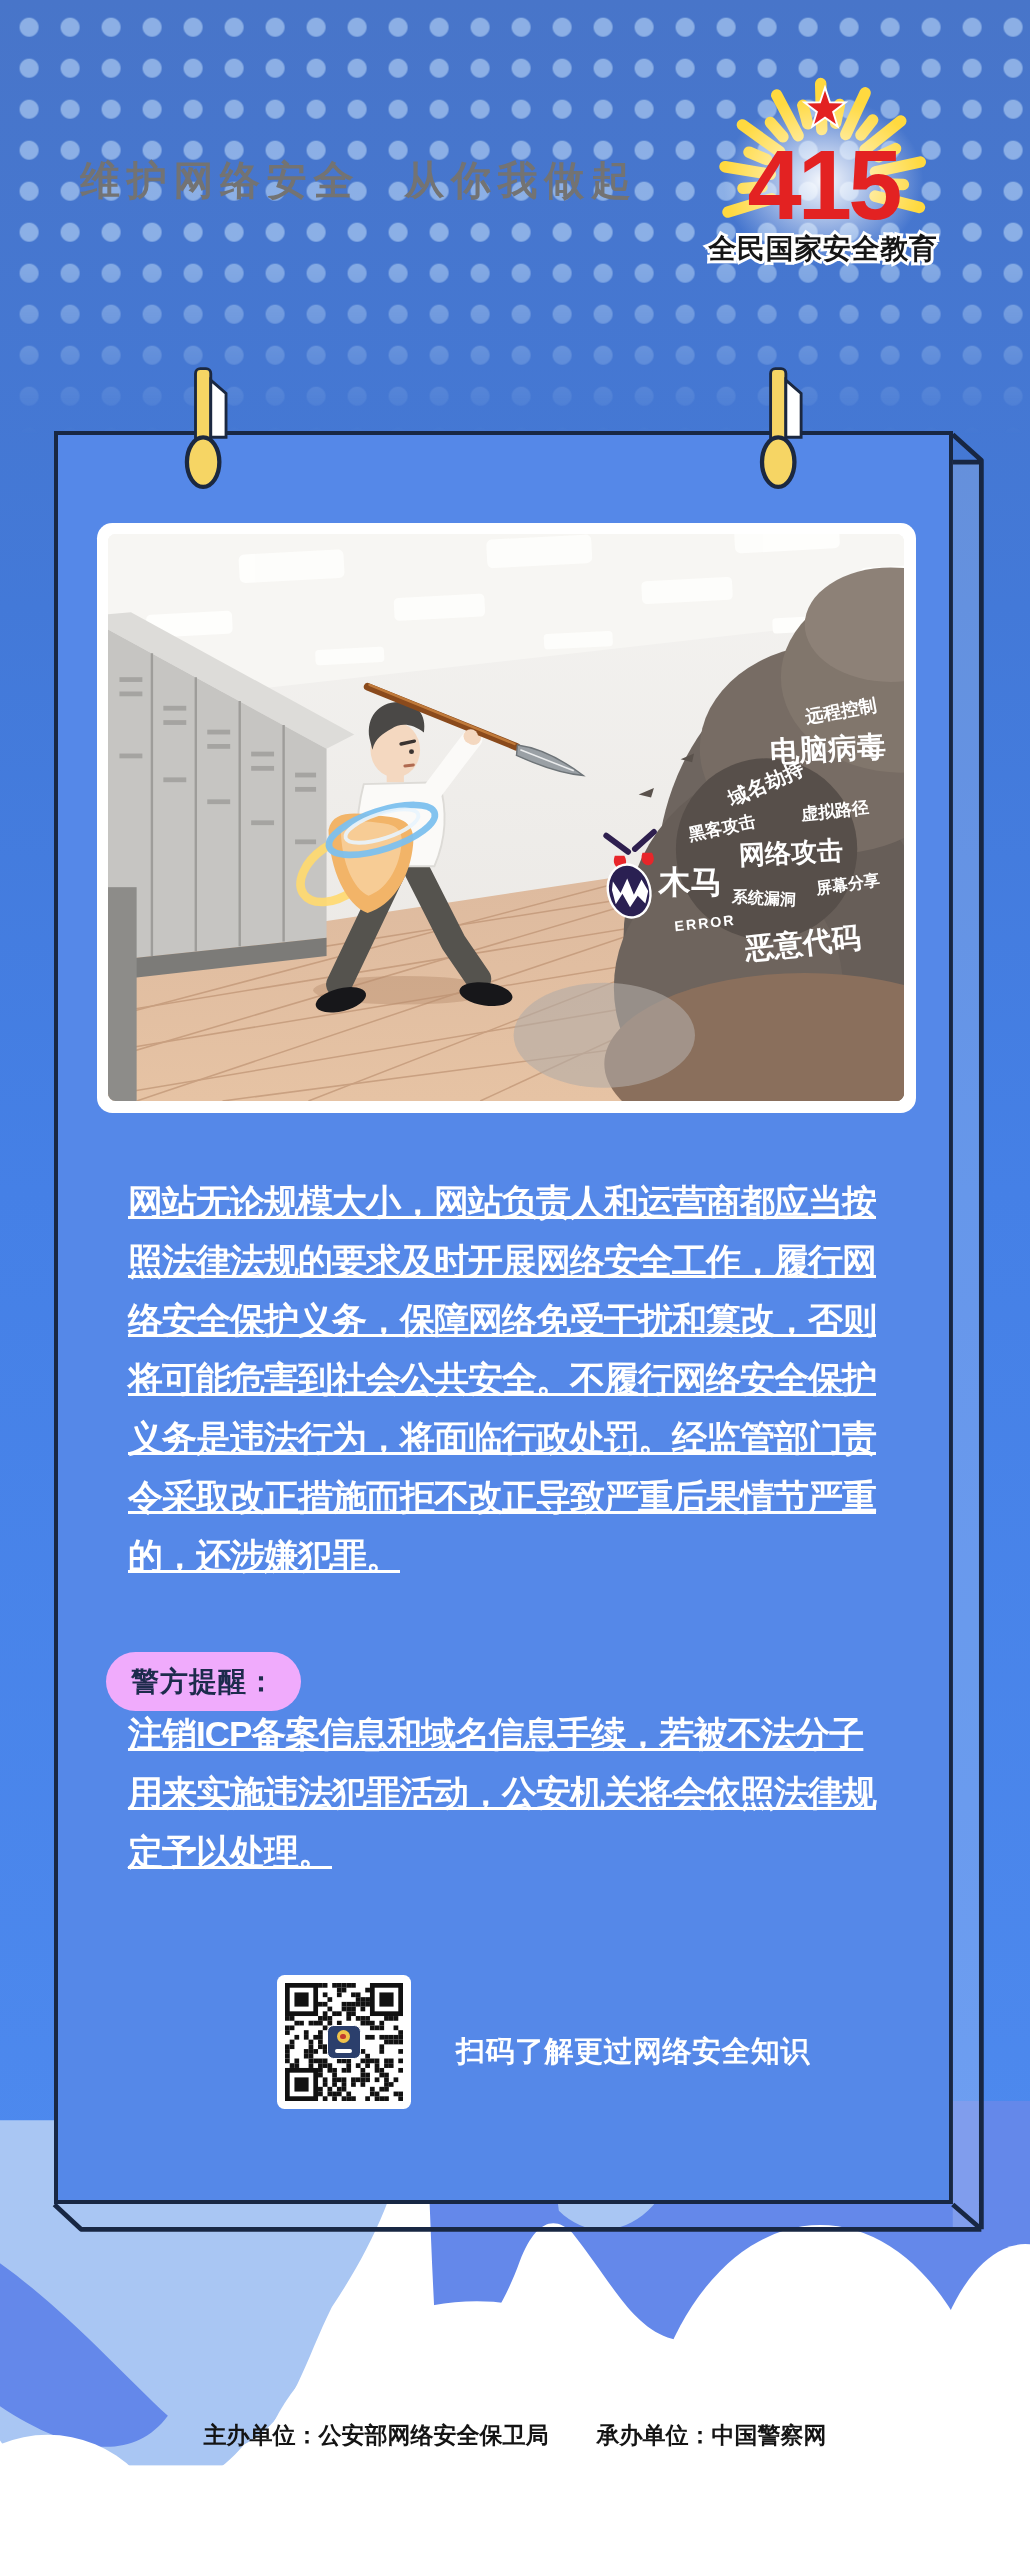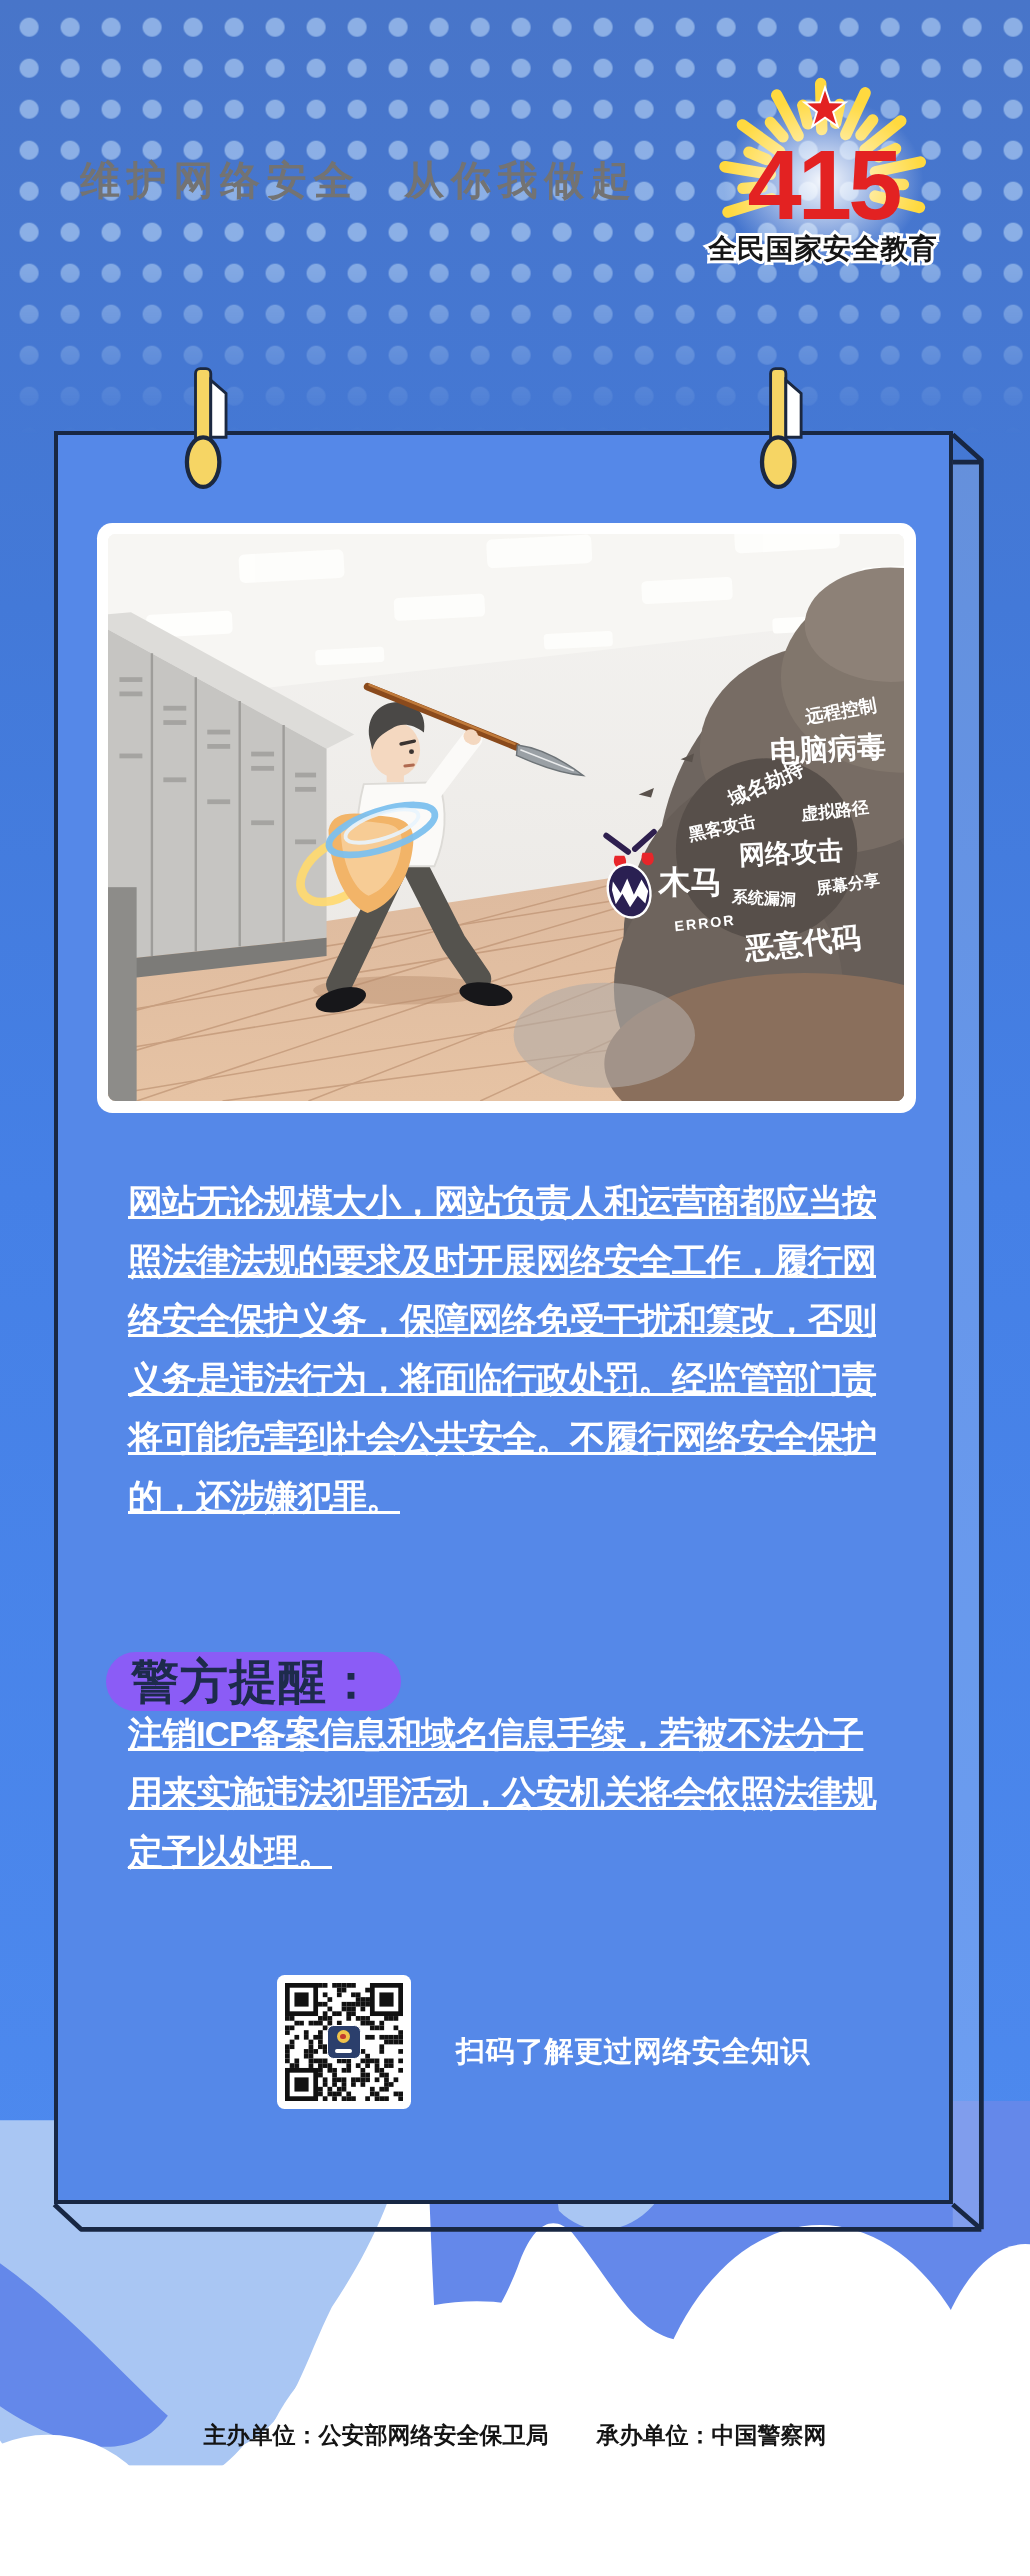--- a/index.html
+++ b/index.html
@@ -28,21 +28,21 @@
   .photo{left:97px;top:523px;width:819px;height:590px;background:#ffffff;border-radius:15.3px;}
   .photo svg{position:absolute;left:11.4px;top:11.4px;border-radius:7.6px;}
   .smoke-words{position:absolute;left:11.4px;top:11.4px;width:796px;height:567px;overflow:hidden;}
   .smoke-words div{position:absolute;color:#ffffff;font-weight:bold;white-space:nowrap;
     transform:translate(-50%,-50%);}
   .para{color:#ffffff;font-weight:bold;font-size:35px;line-height:59px;letter-spacing:-1px;text-decoration:underline;}
   .para div{white-space:nowrap;}
   .para1{left:128px;top:1172px;width:782px;}
   .para2{left:128px;top:1704px;width:782px;}
   .alert-pill{left:106px;top:1652px;height:59px;line-height:59px;padding:0 25px;border-radius:30px;
-    background:#8b5cf6;color:#1d2b4c;font-size:48px;font-weight:bold;letter-spacing:1px;}
+    background:#f0abfc;color:#1d2b4c;font-size:28px;font-weight:bold;letter-spacing:1px;}
   .qr-frame{left:277px;top:1975px;width:134px;height:134px;background:#ffffff;border-radius:7.6px;}
   .qr-frame svg{position:absolute;left:7.6px;top:7.6px;}
   .qr-badge{position:absolute;left:50px;top:50px;width:34px;height:34px;background:#2b3f6c;
     border:1.9px solid #ffffff;border-radius:6.7px;box-sizing:border-box;}
   .qr-badge .em{position:absolute;left:8.6px;top:3.8px;width:13.4px;height:13.4px;border-radius:50%;
     background:#f0c24a;}
   .qr-badge .em i{position:absolute;left:3.8px;top:3.8px;width:5.7px;height:5.7px;border-radius:50%;
     background:#c43a2e;display:block;}
   .qr-badge .bar{position:absolute;left:6.7px;bottom:4.8px;width:17px;height:3.8px;background:#ffffff;
     border-radius:1.9px;}
@@ -212,22 +212,23 @@
         <div style="left: 656px; top: 365px; font-size: 16px; transform: translate(-50%, -50%) rotate(3deg);">系统漏洞</div>
         <div style="left: 597px; top: 389px; font-size: 14.3px; transform: translate(-50%, -50%) rotate(-6deg); letter-spacing: 1.9px;">ERROR</div>
         <div style="left: 695px; top: 410px; font-size: 29px; transform: translate(-50%, -50%) rotate(-6deg);">恶意代码</div>
       </div>
   </div>
 
   <div class="abs para para1" id="para1">
       <div>网站无论规模大小，网站负责人和运营商都应当按</div>
       <div>照法律法规的要求及时开展网络安全工作，履行网</div>
       <div>络安全保护义务，保障网络免受干扰和篡改，否则</div>
+      <div>将可能危害到社会公共安全。不履行网络安全保护</div>
       <div>义务是违法行为，将面临行政处罚。经监管部门责</div>
-      <div>将可能危害到社会公共安全。不履行网络安全保护</div>
+      <div>令采取改正措施而拒不改正导致严重后果情节严重</div>
       <div>的，还涉嫌犯罪。</div>
     </div>
   <div class="abs alert-pill">
     <span>警方提醒：</span>
   </div>
   <div class="abs para para2" id="para2">
       <div>注销ICP备案信息和域名信息手续，若被不法分子</div>
       <div>用来实施违法犯罪活动，公安机关将会依照法律规</div>
       <div>定予以处理。</div>
     </div>

